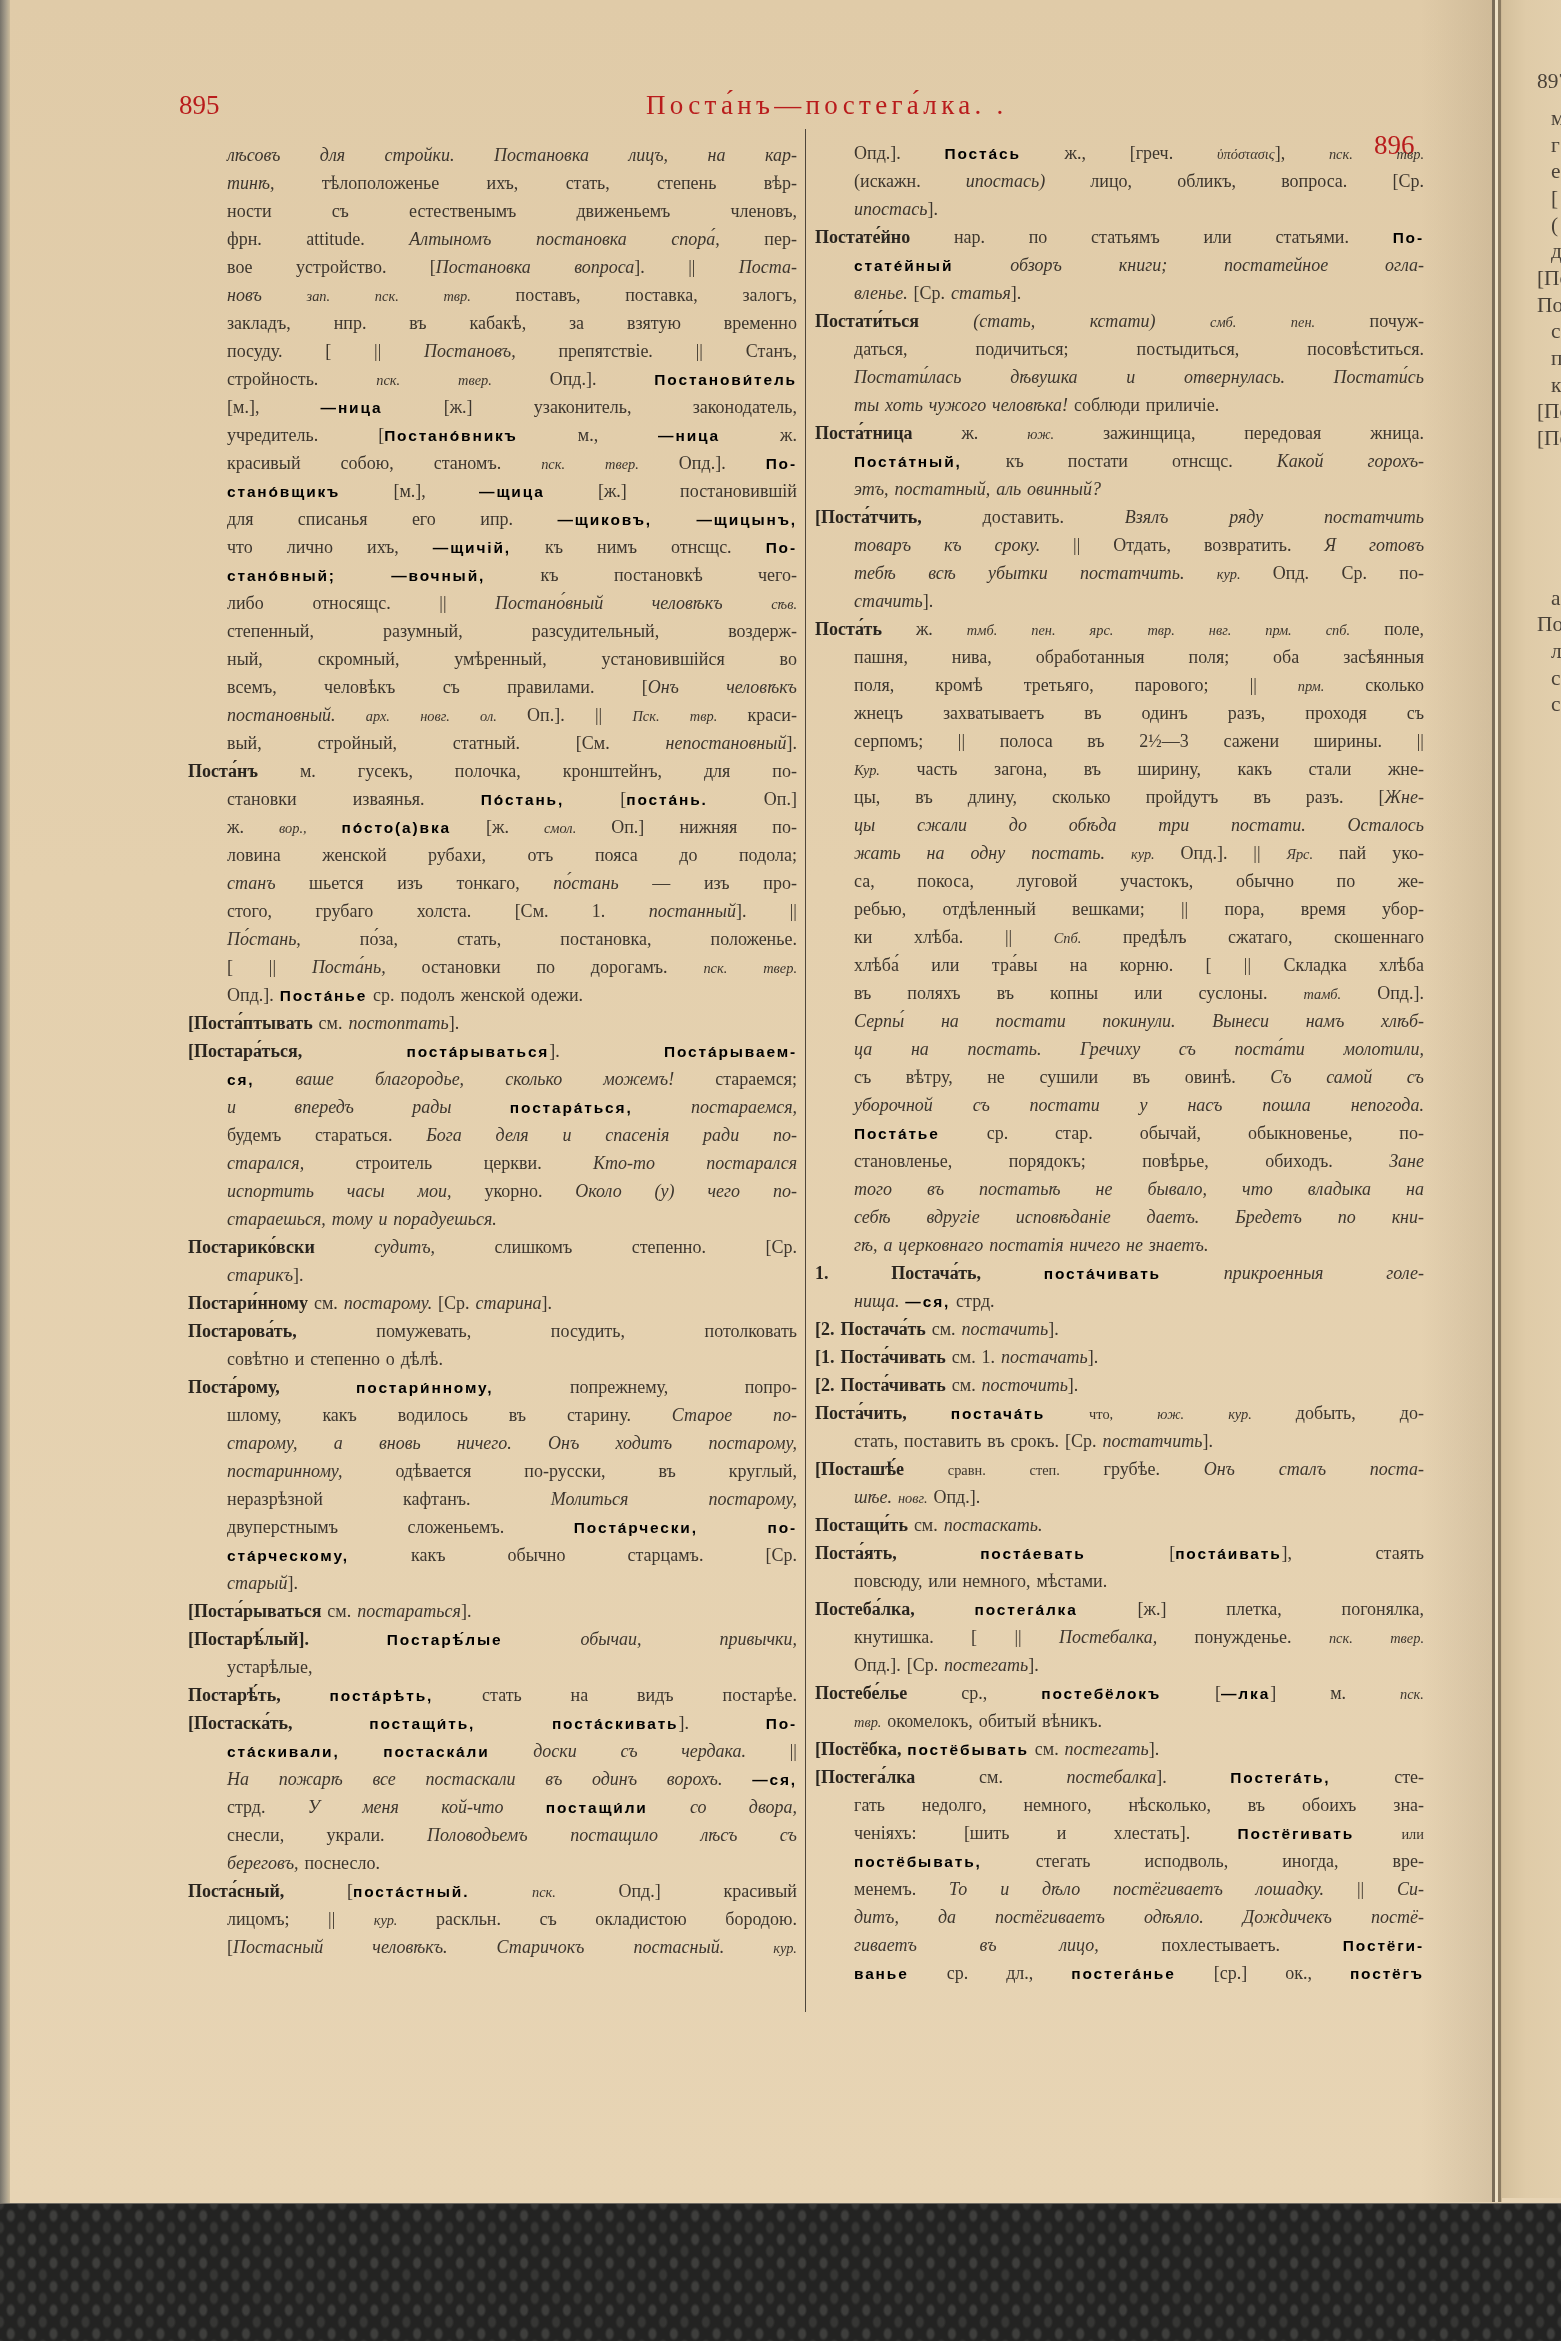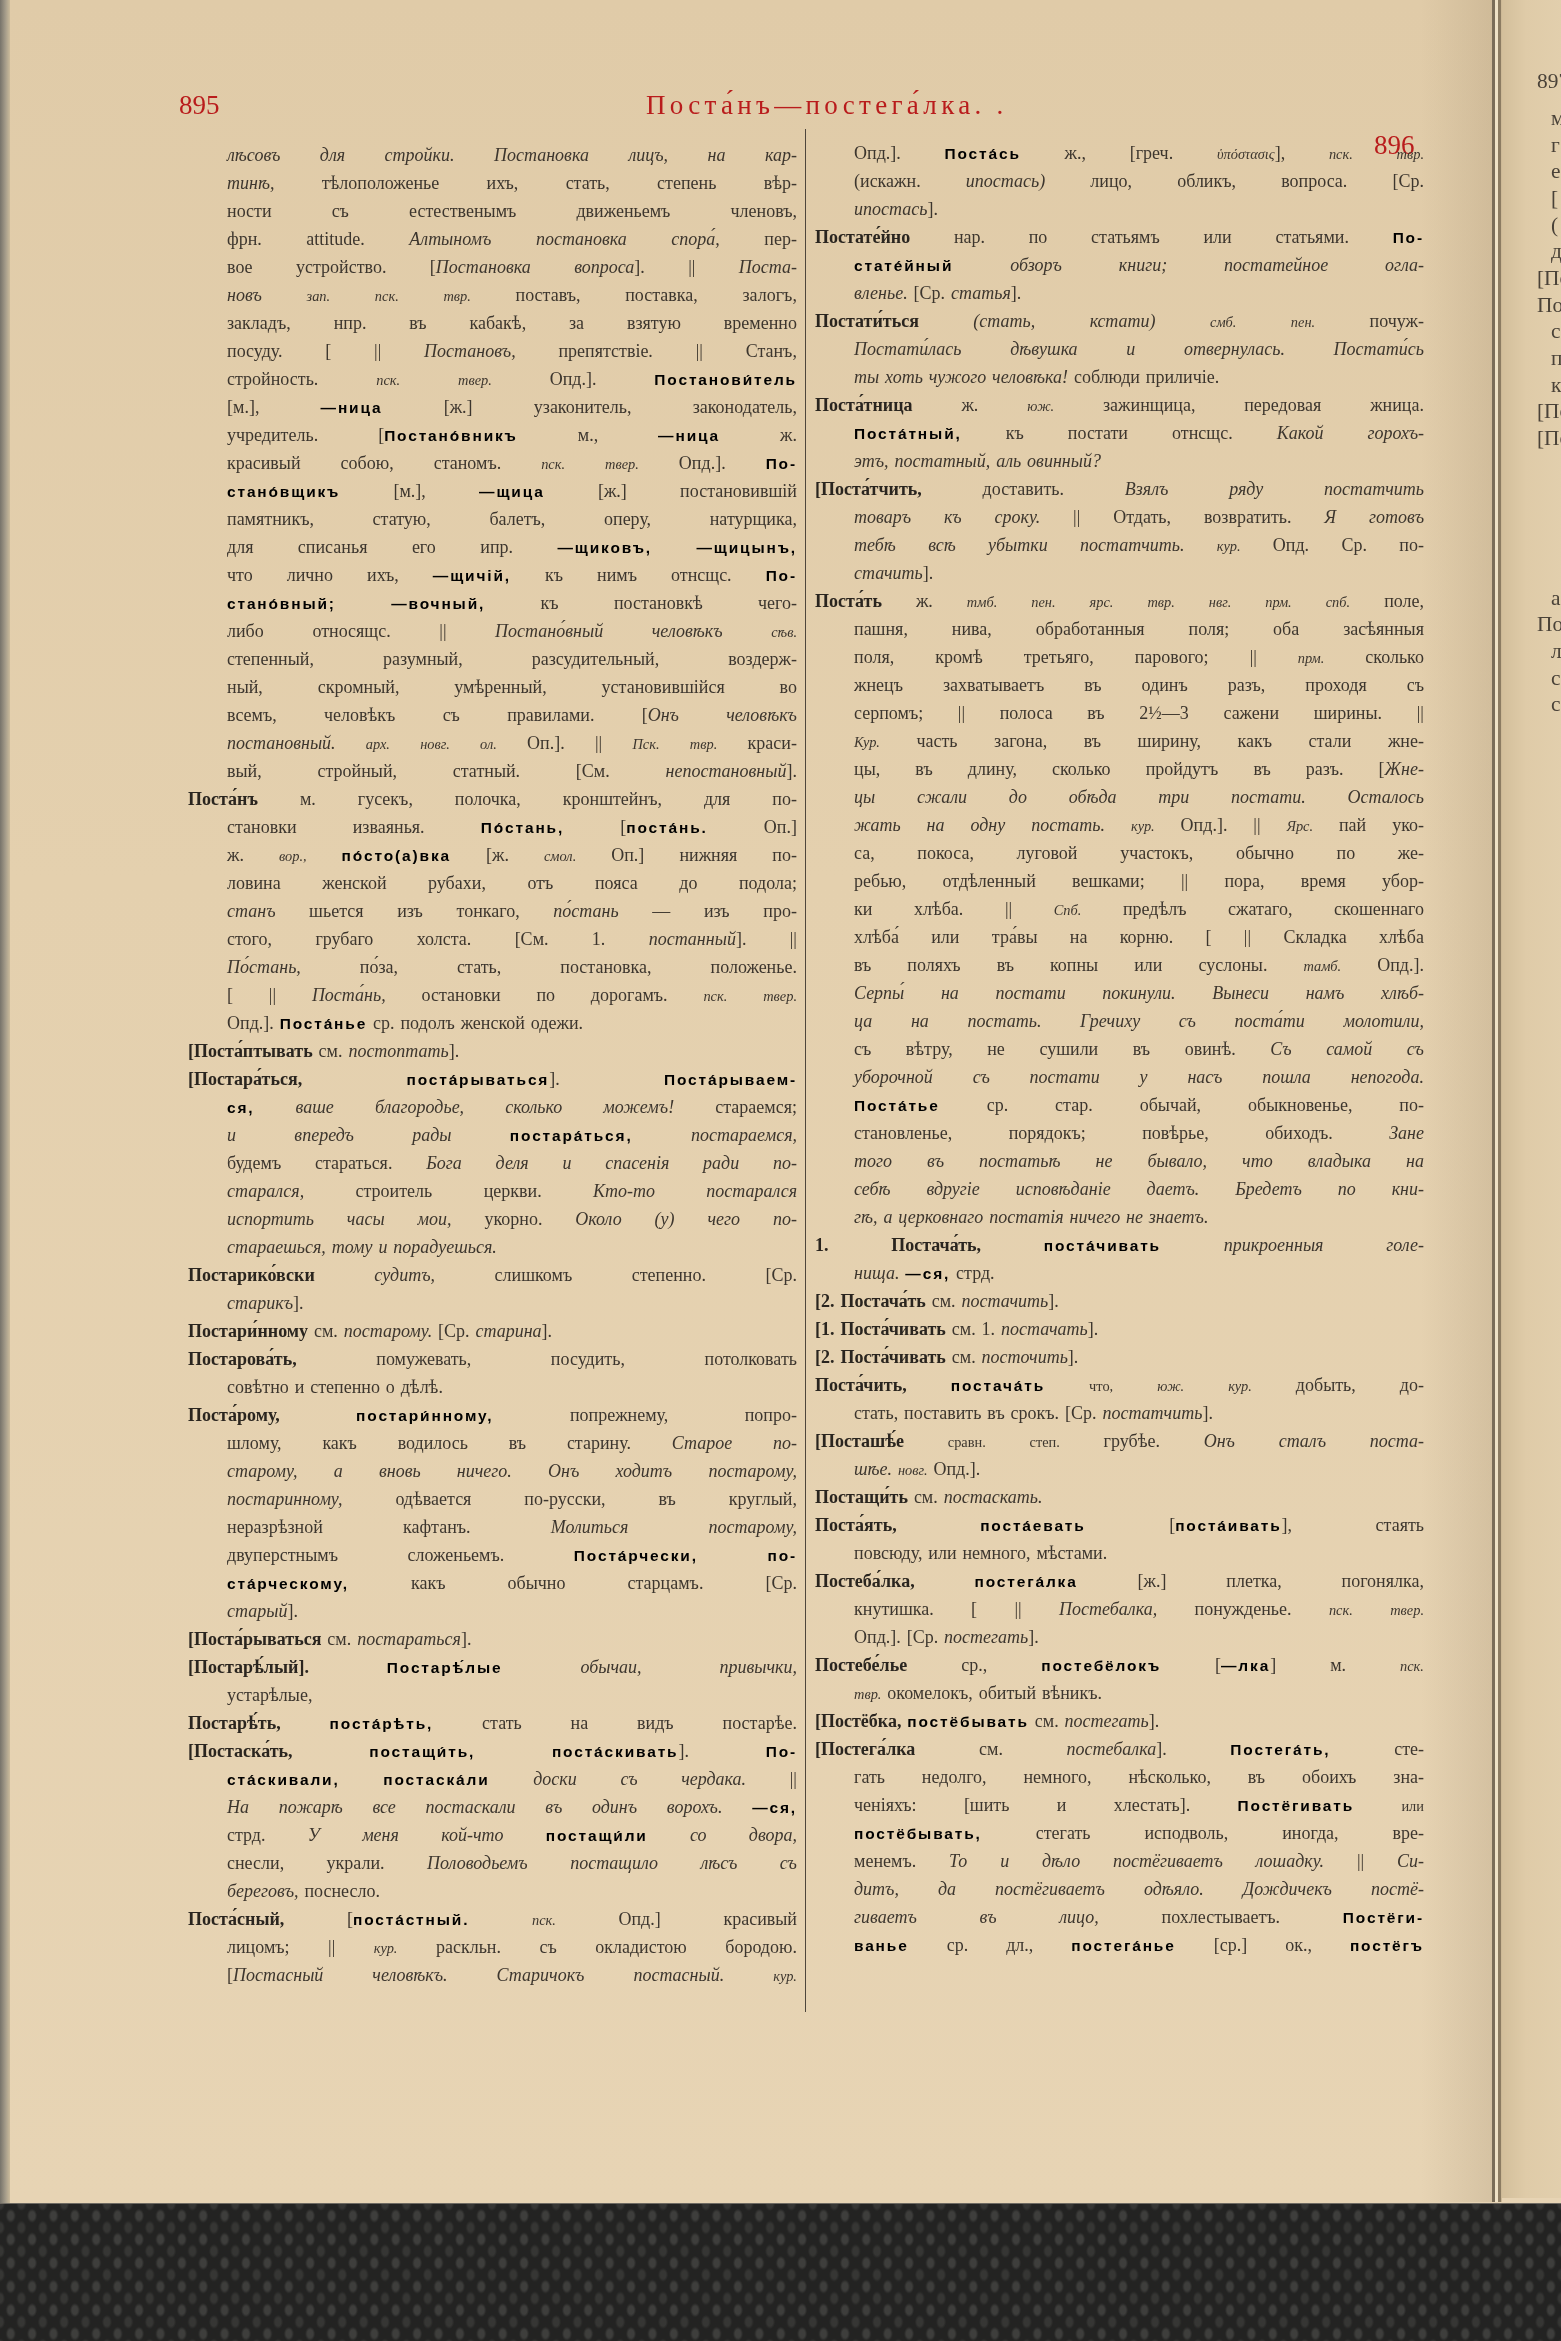--- a/index.html
+++ b/index.html
@@ -202,29 +202,20 @@
       <div class="lt">
         <span class="w"><span class="t-b">стано́вщикъ</span></span>
         <span class="w"><span class="t-n">[м.],</span></span>
         <span class="w"><span class="t-b">—щица</span></span>
         <span class="w"><span class="t-n">[ж.]</span></span>
         <span class="w"><span class="t-n">постановившій</span></span>
       </div>
     </div>
     <div class="ln ind just">
       <div class="lt">
-        <span class="w"><span class="t-n">памятникъ,</span></span>
-        <span class="w"><span class="t-n">статую,</span></span>
-        <span class="w"><span class="t-n">балетъ,</span></span>
-        <span class="w"><span class="t-n">оперу,</span></span>
-        <span class="w"><span class="t-n">натурщика,</span></span>
-      </div>
-    </div>
-    <div class="ln ind just">
-      <div class="lt">
         <span class="w"><span class="t-n">для</span></span>
         <span class="w"><span class="t-n">списанья</span></span>
         <span class="w"><span class="t-n">его</span></span>
         <span class="w"><span class="t-n">ипр.</span></span>
         <span class="w"><span class="t-b">—щиковъ,</span></span>
         <span class="w"><span class="t-b">—щицынъ,</span></span>
       </div>
     </div>
     <div class="ln ind just">
       <div class="lt">
@@ -759,20 +750,28 @@
       </div>
     </div>
     <div class="ln hang just">
       <div class="lt">
         <span class="w"><span class="t-h">Постати́ться</span></span>
         <span class="w"><span class="t-i">(стать,</span></span>
         <span class="w"><span class="t-i">кстати)</span></span>
         <span class="w"><span class="t-a">смб.</span></span>
         <span class="w"><span class="t-a">пен.</span></span>
         <span class="w"><span class="t-n">почуж-</span></span>
+      </div>
+    </div>
+    <div class="ln ind just">
+      <div class="lt">
+        <span class="w"><span class="t-n">даться,</span></span>
+        <span class="w"><span class="t-n">подичиться;</span></span>
+        <span class="w"><span class="t-n">постыдиться,</span></span>
+        <span class="w"><span class="t-n">посовѣститься.</span></span>
       </div>
     </div>
     <div class="ln ind just">
       <div class="lt">
         <span class="w"><span class="t-i">Постати́лась</span></span>
         <span class="w"><span class="t-i">дѣвушка</span></span>
         <span class="w"><span class="t-i">и</span></span>
         <span class="w"><span class="t-i">отвернулась.</span></span>
         <span class="w"><span class="t-i">Постати́сь</span></span>
       </div>

